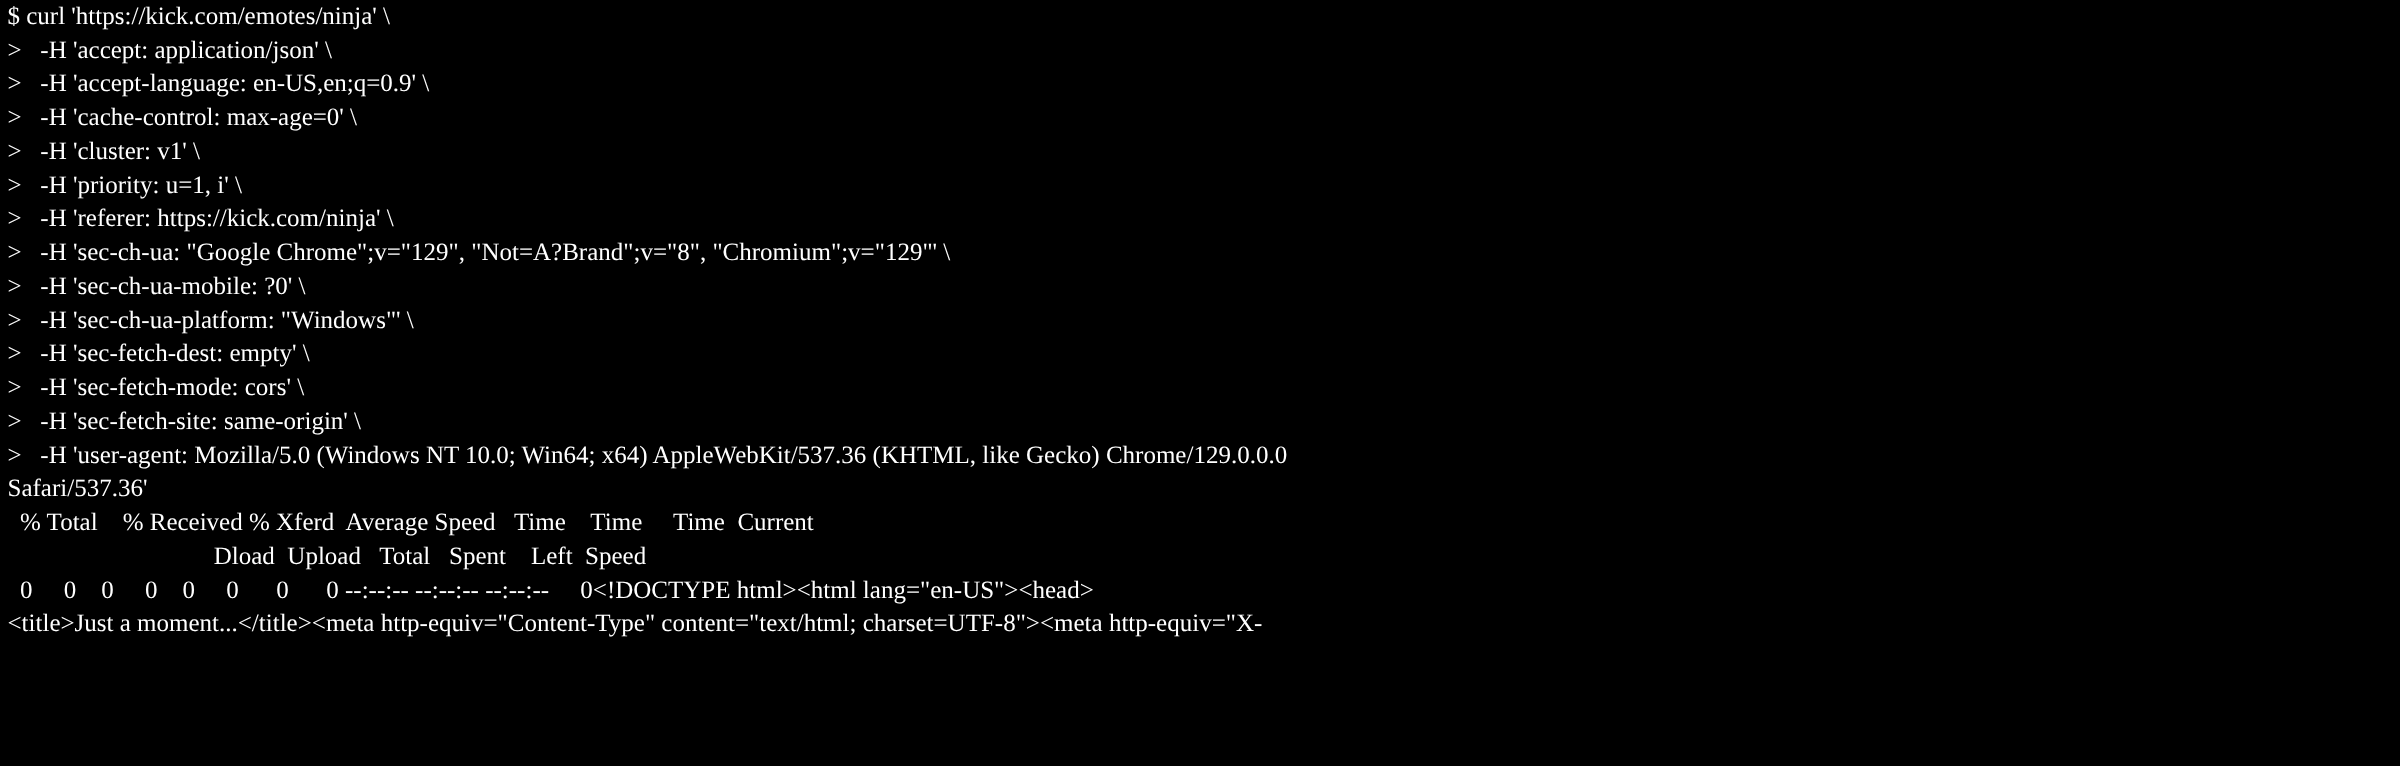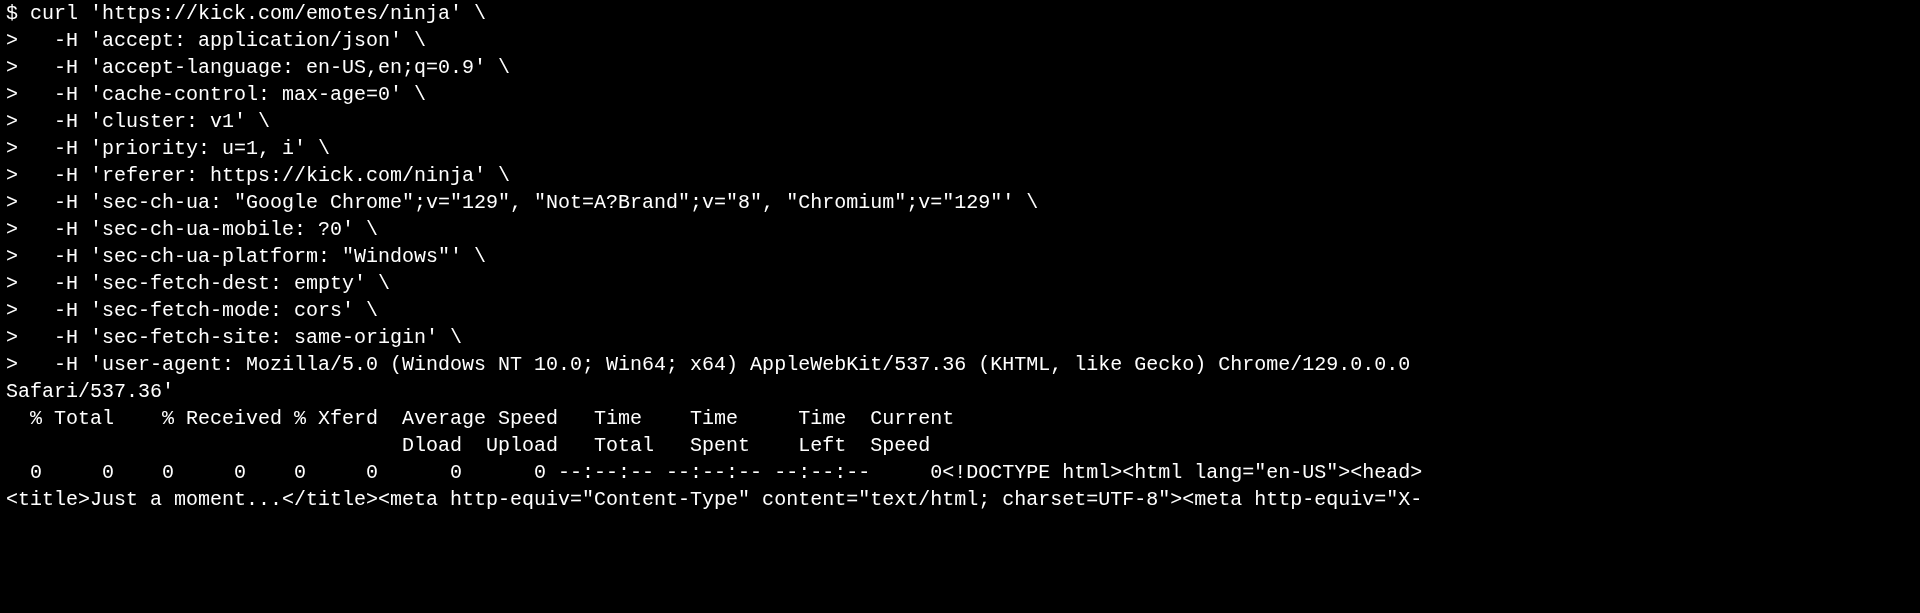--- a/index.html
+++ b/index.html
@@ -11,21 +11,21 @@
     font-size: 20px;
     line-height: 27px;
     width: 1920px;
     height: 613px;
     overflow: hidden;
   }
   pre.terminal {
     margin: 0;
     padding: 0 6px;
     white-space: pre;
-    font-family: Liberation Mono, monospace;
+    font-family: Liberation Serif, serif;
     font-size: inherit;
     line-height: inherit;
   }
 </style>
 </head>
 <body>
 
 <pre class="terminal"><span>$ curl 'https://kick.com/emotes/ninja' \</span>
 <span>&gt;   -H 'accept: application/json' \</span>
 <span>&gt;   -H 'accept-language: en-US,en;q=0.9' \</span>

